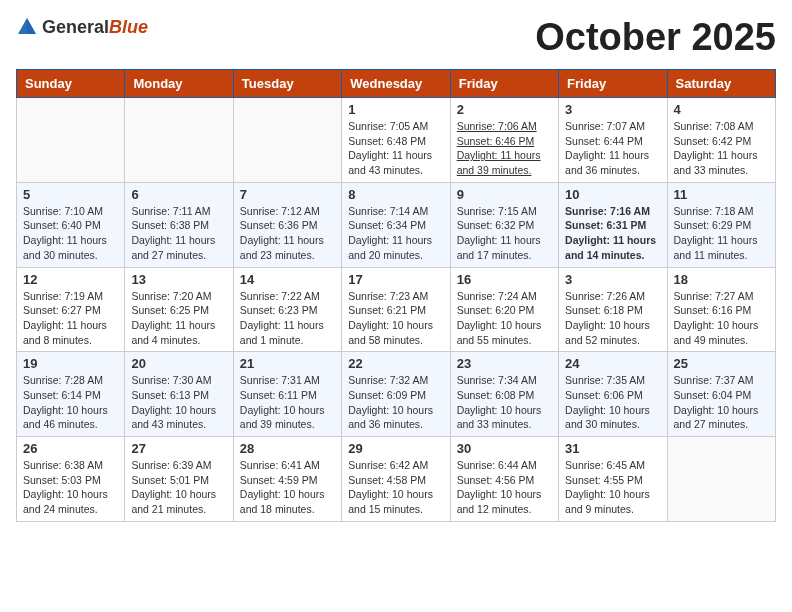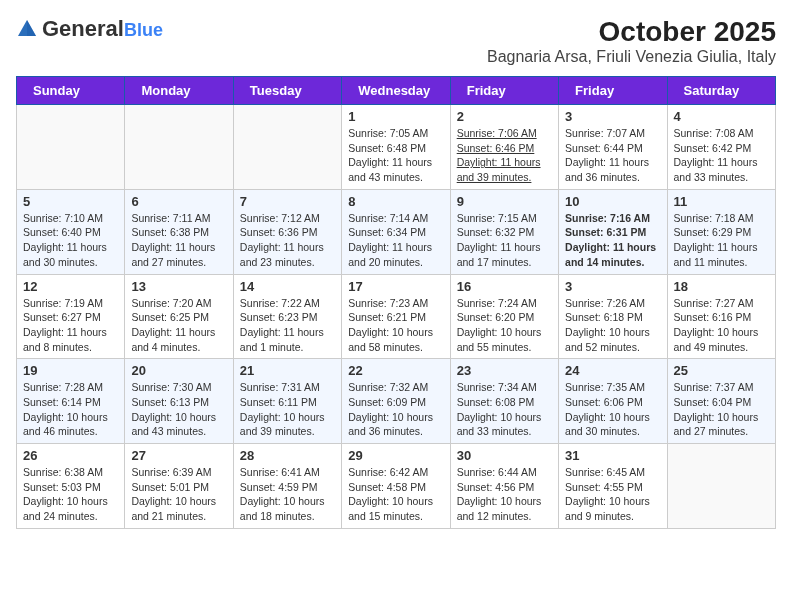--- a/index.html
+++ b/index.html
@@ -15,58 +15,59 @@
       align-items: flex-start;
       justify-content: space-between;
       margin-bottom: 10px;
     }
     .logo {
       display: flex;
       align-items: center;
       gap: 4px;
     }
     .logo-text-general {
-      font-size: 22px;
+      font-size: 18px;
       font-weight: bold;
       color: #333;
       margin-top: 40px;
     }
     .logo-text-blue {
       font-size: 18px;
       font-weight: bold;
-      color: #3b82f6;
+      color: #c2410c;
+      font-style: italic;
     }
     .logo-icon {
       width: 22px;
       height: 22px;
     }
     .title-area {
       text-align: right;
     }
     .month-title {
-      font-size: 28px;
+      font-size: 38px;
       font-weight: bold;
       color: #222;
     }
     .subtitle {
       font-size: 16px;
       color: #444;
     }
     .calendar {
       width: 100%;
       border-collapse: collapse;
       border: 1px solid #ccc;
     }
     .calendar th {
-      background-color: #6d28d9;
+      background-color: #c2410c;
       color: #fff;
       font-size: 13px;
       font-weight: bold;
       text-align: left;
-      padding: 6px 16px;
+      padding: 6px 8px;
       border: 1px solid #1a5aaa;
     }
     .calendar td {
       vertical-align: top;
       border: 1px solid #ccc;
       padding: 4px 6px;
       width: 108px;
       min-height: 80px;
       height: 80px;
       font-size: 10.5px;
@@ -98,21 +99,20 @@
     <svg class="logo-icon" viewBox="0 0 22 22">
       <polygon points="11,2 20,18 2,18" fill="#2a6ebb"></polygon>
       <polygon points="11,2 20,18 11,18" fill="#1a5aaa" opacity="0.5"></polygon>
     </svg>
     <div>
       <span class="logo-text-general">General</span><span class="logo-text-blue">Blue</span>
     </div>
   </div>
   <div class="title-area">
     <div class="month-title">October 2025</div>
-    <div class="subtitle">Bagnaria Arsa, Friuli Venezia Giulia, Italy</div>
   </div>
 </div>
 
 <table class="calendar">
   <thead>
     <tr>
     <th>Sunday</th>
         <th>Monday</th>
         <th>Tuesday</th>
         <th>Wednesday</th>

